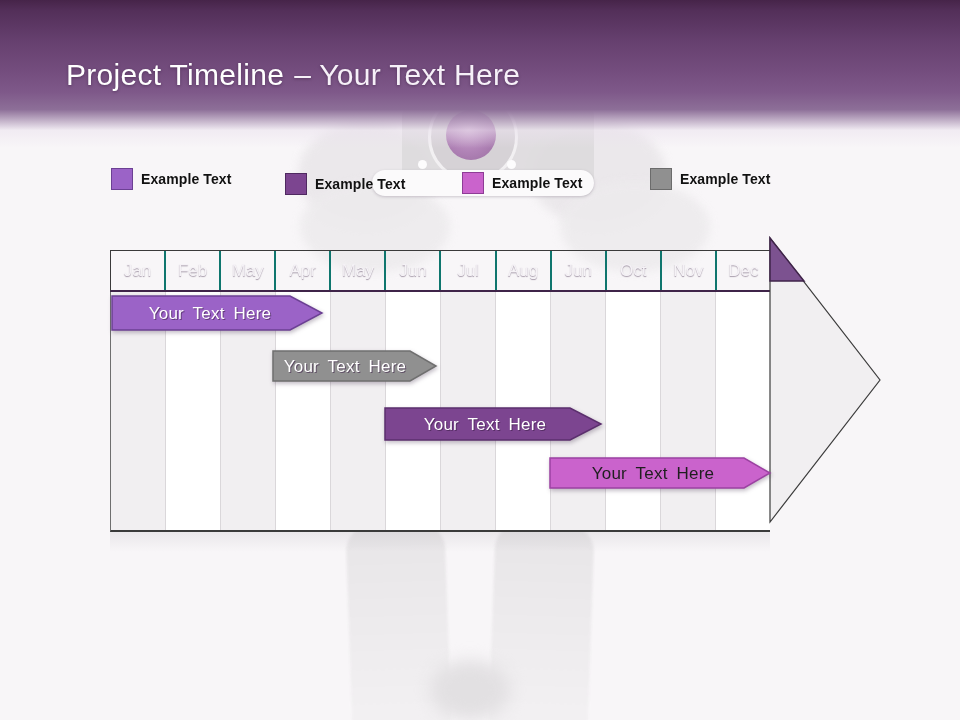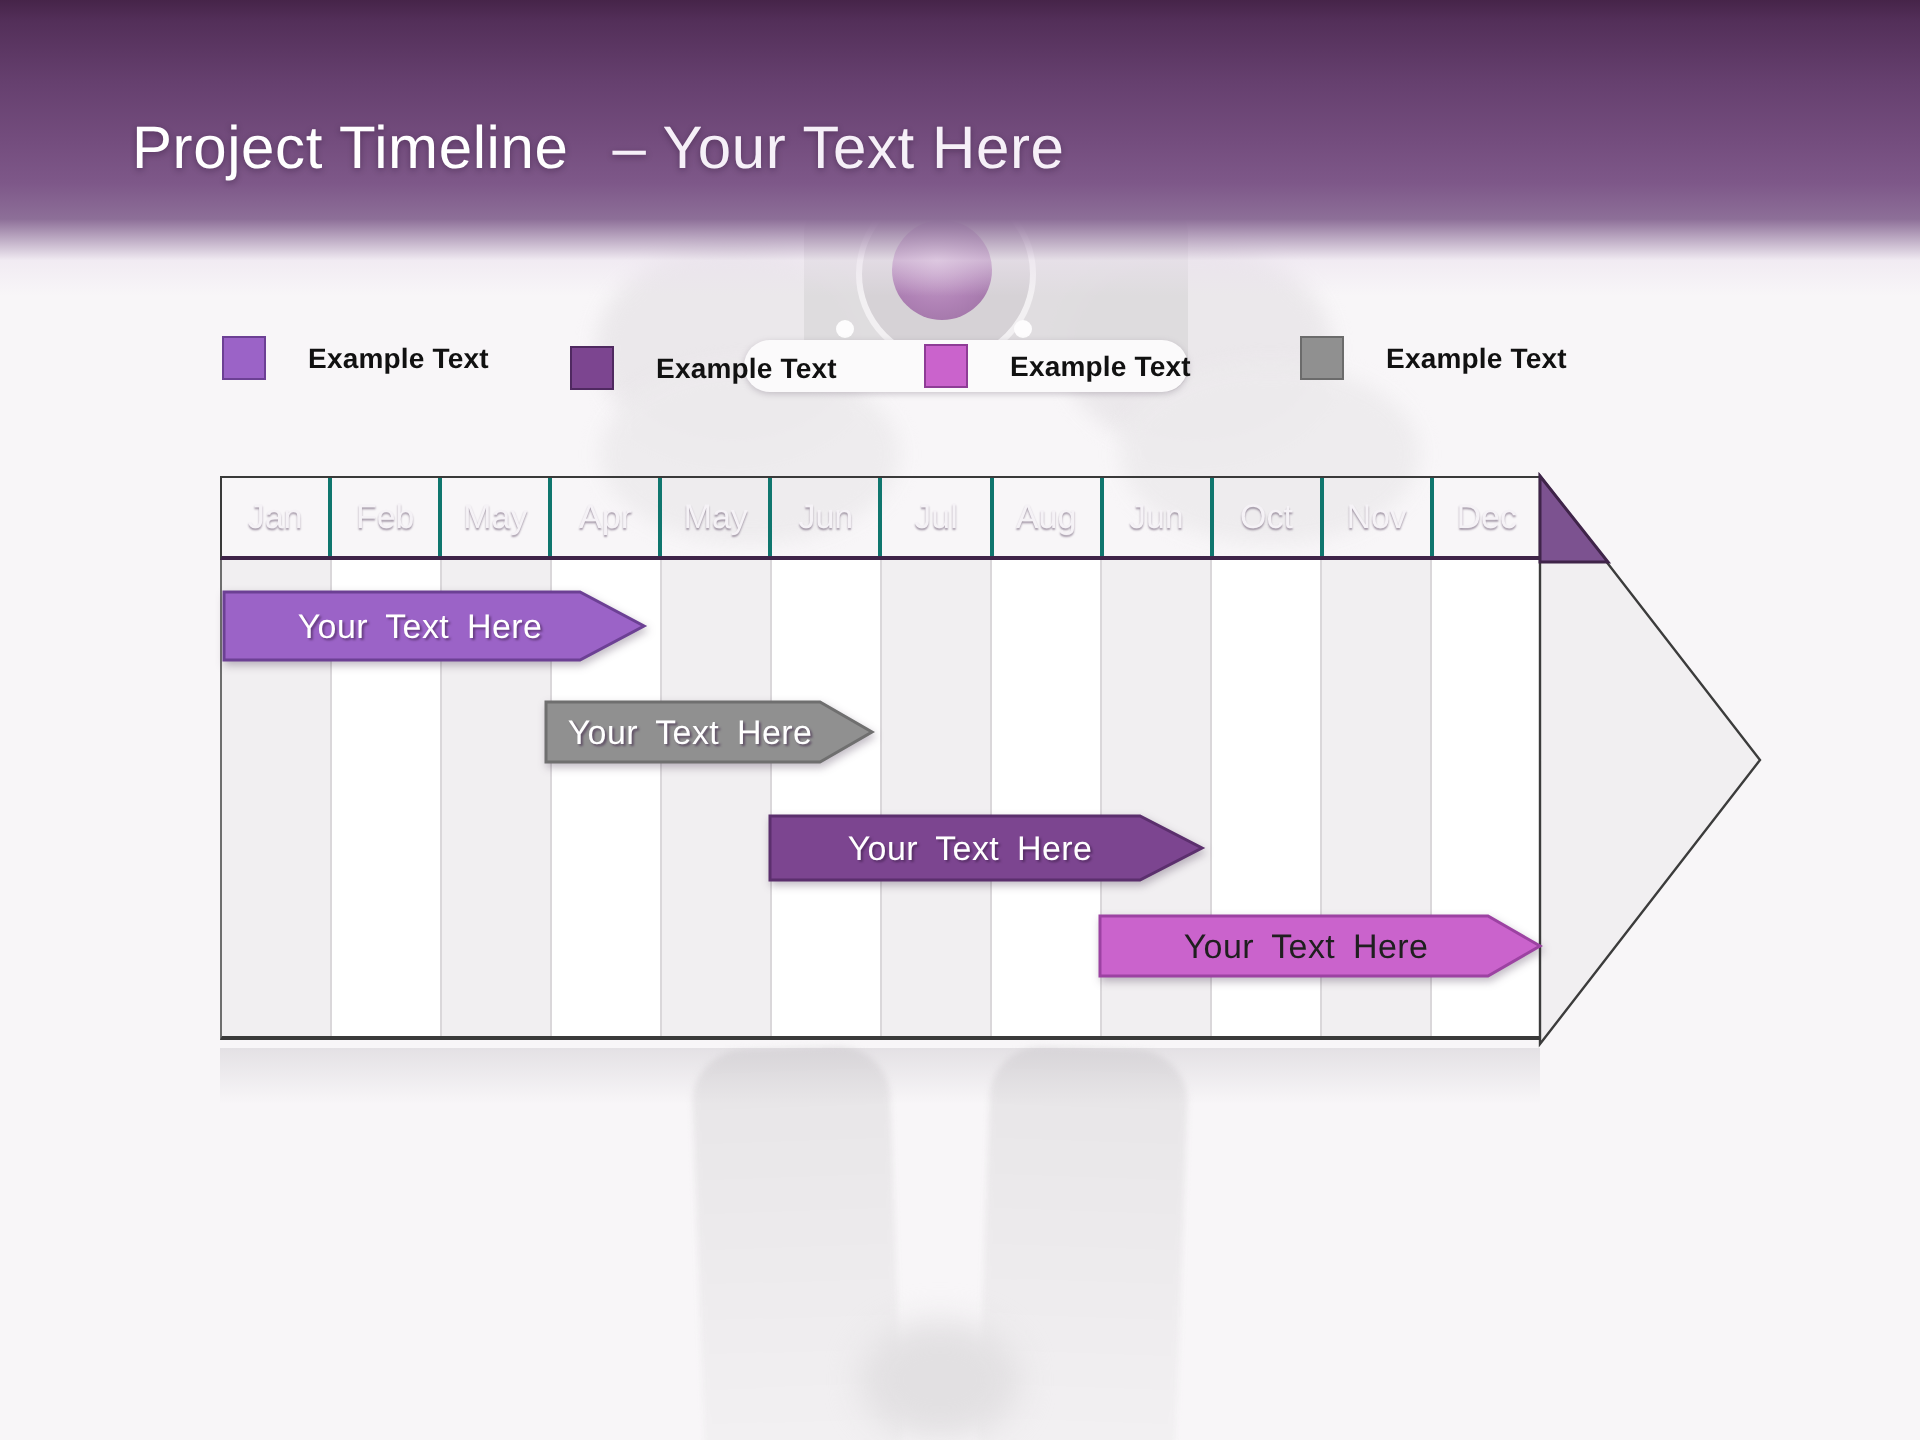--- a/index.html
+++ b/index.html
@@ -43,30 +43,30 @@
 
   
   .header-band{position:absolute;left:0;top:0;width:960px;height:148px;z-index:2;
       background:linear-gradient(180deg,
         #462449 0%, #532f59 7%, #66406f 28%, #744d7e 48%, #7e5889 62%,
         #8d6f98 74%, rgba(235,226,238,.55) 88%, rgba(248,246,248,0) 100%);}
   .title{position:absolute;left:66px;top:58px;z-index:3;color:#FFFFFF;
          font-size:30px;letter-spacing:.3px;white-space:nowrap;
          text-shadow:0 1px 3px rgba(30,10,35,.35);}
   .title .t-bold{font-weight:400;}
-  .title .t-rest{font-weight:400;margin-left:22px;color:#F6F0F8;}
+  .title .t-rest{font-weight:400;margin-left:10px;color:#F6F0F8;}
 
   
-  .legend-item{position:absolute;top:168px;z-index:3;display:flex;align-items:center;gap:21px;}
+  .legend-item{position:absolute;top:168px;z-index:3;display:flex;align-items:center;gap:8px;}
   .legend-item .swatch{width:22px;height:22px;border:1px solid;box-sizing:border-box;}
   .legend-item .lbl{font-size:14px;font-weight:700;color:#111111;letter-spacing:.1px;}
   .li-1{left:111px;} .li-2{left:285px;top:173px;} .li-3{left:462px;top:172px;} .li-4{left:650px;}
 
   
-  .tl-table{position:absolute;left:110px;top:238px;width:660px;height:284px;z-index:3;
+  .tl-table{position:absolute;left:110px;top:250px;width:660px;height:284px;z-index:3;
             box-sizing:border-box;}
   .tl-header{display:flex;width:660px;height:42px;box-sizing:border-box;
              border:1px solid #3A3A3A;border-right:none;border-bottom:2px solid #3F2449;}
   .month-cell{flex:1 1 0;display:flex;align-items:center;justify-content:center;
               color:#F5F2F6;font-size:17px;box-sizing:border-box;
               border-left:2px solid #0f766e;text-shadow:0 1px 1px rgba(40,15,50,.4);}
   .month-cell:first-child{border-left:none;}
   .tl-body{display:flex;width:660px;height:240px;box-sizing:border-box;
            border-left:1px solid #6E6E6E;border-bottom:2px solid #3A3A3A;}
   .body-col{flex:1 1 0;box-sizing:border-box;border-left:1px solid #DAD7DA;}

